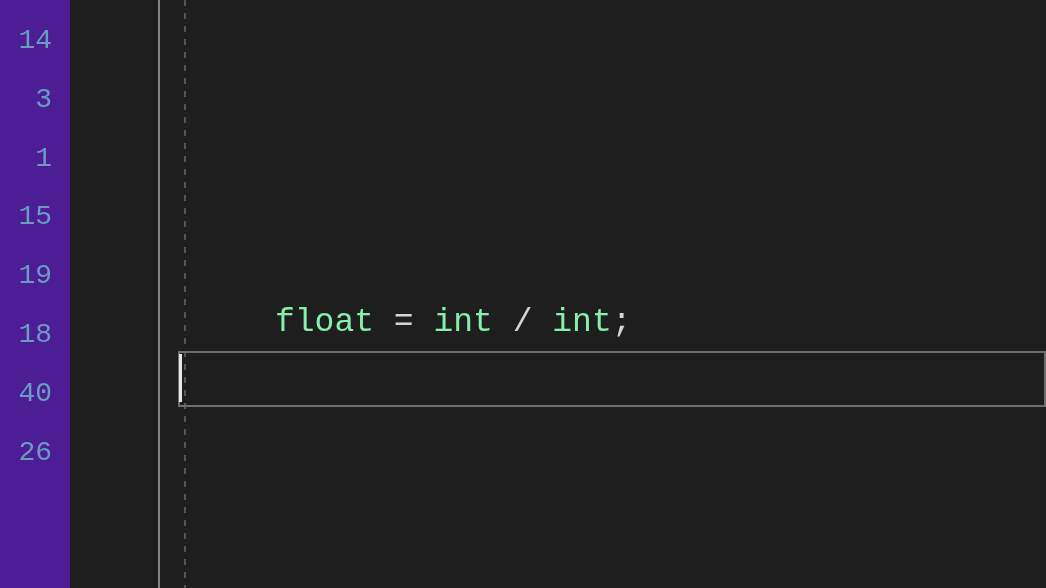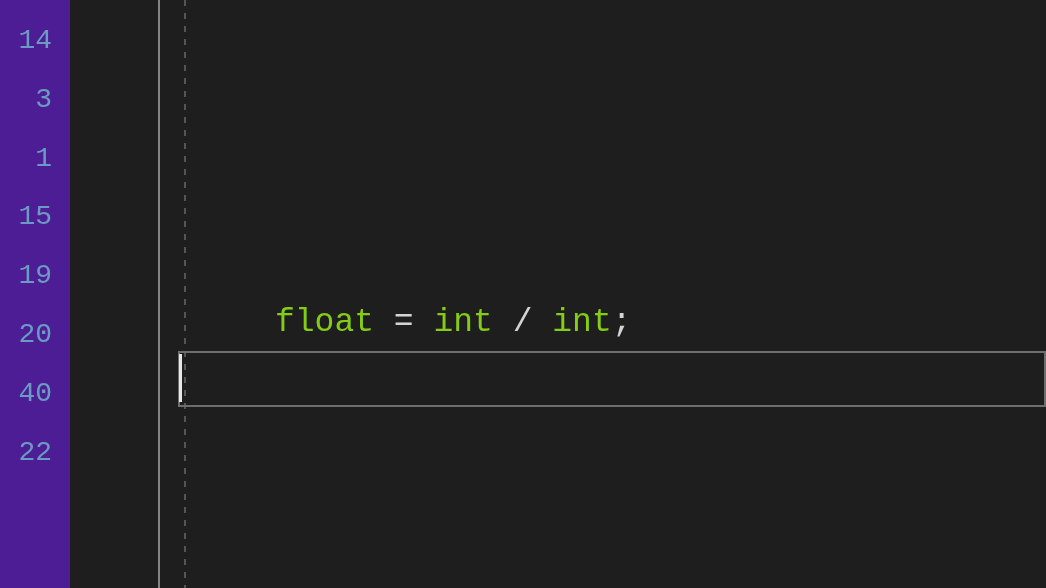--- a/index.html
+++ b/index.html
@@ -69,21 +69,21 @@
       line-height: 58.8px;
       font-size: 33px;
       position: relative;
       white-space: pre;
     }
     .code-text {
       position: absolute;
       left: 205px;
     }
     .keyword {
-      color: #84cc16;
+      color: #86efac;
     }
     .operator {
       color: #d4d4d4;
     }
     .current-line-highlight {
       position: absolute;
       left: 108px;
       right: 0;
       top: 351px;
       height: 56px;
@@ -103,23 +103,23 @@
 </head>
 <body>
 
 <div class="editor">
   <div class="gutter">
     <div class="line-number">14</div>
     <div class="line-number">3</div>
     <div class="line-number">1</div>
     <div class="line-number">15</div>
     <div class="line-number">19</div>
-    <div class="line-number">20</div>
+    <div class="line-number">18</div>
     <div class="line-number">40</div>
-    <div class="line-number">22</div>
+    <div class="line-number">26</div>
   </div>
   <div class="content-area">
     <div class="vertical-line-solid"></div>
     <div class="vertical-line-dashed"></div>
     <div class="code-lines">
       <div class="code-line"></div>
       <div class="code-line"></div>
       <div class="code-line"></div>
       <div class="code-line"></div>
       <div class="code-line">

